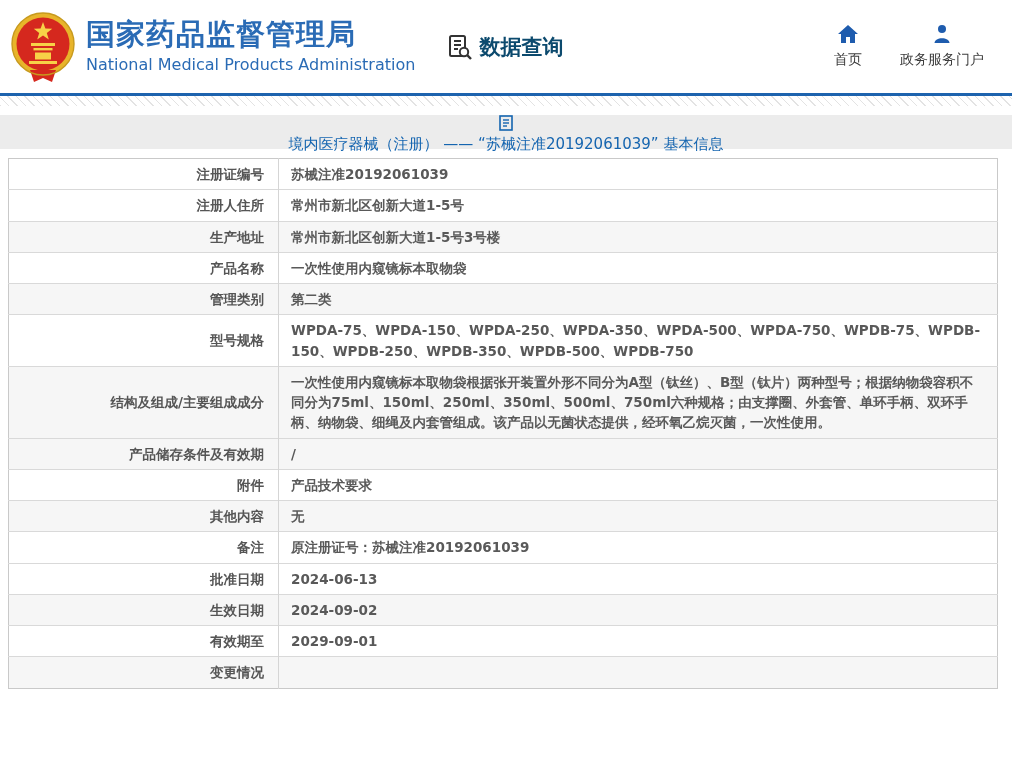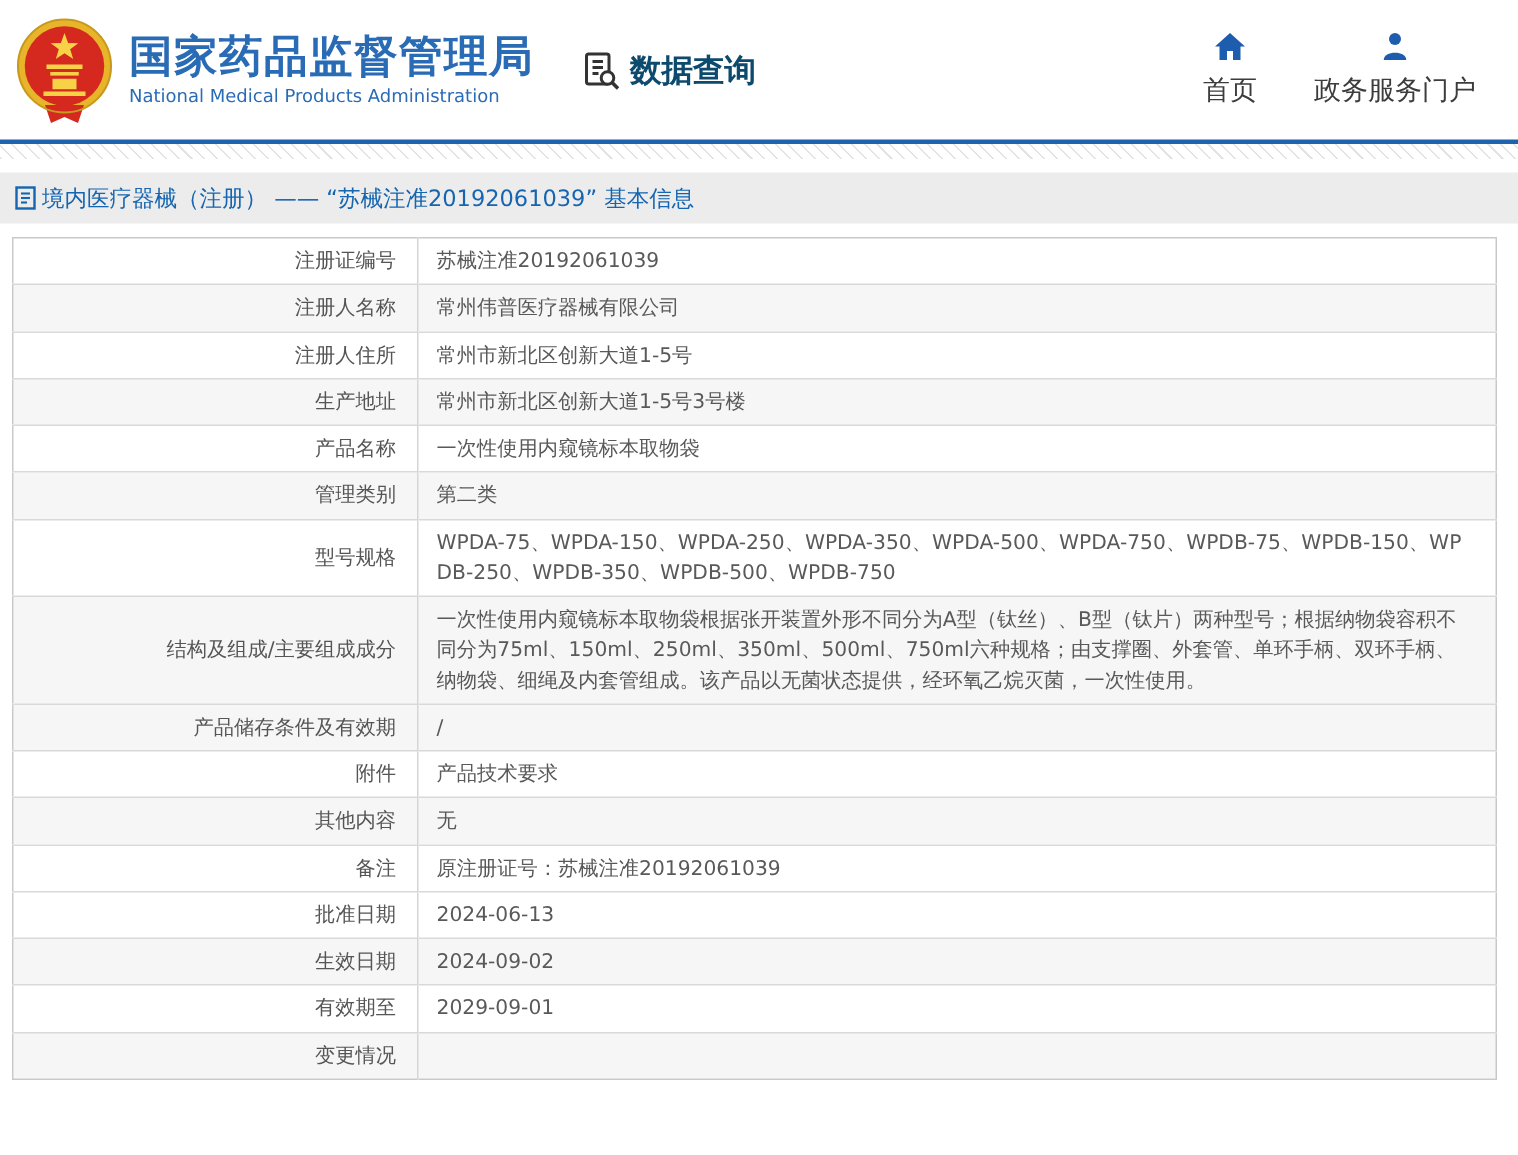--- a/index.html
+++ b/index.html
@@ -5,42 +5,42 @@
   * { margin: 0; padding: 0; box-sizing: border-box; }
   html, body { width: 1012px; background: #fff; font-family: "DejaVu Sans", "Liberation Sans", sans-serif; }
   body { height: 770px; overflow: hidden; color: #595959; }
 
   
   .header { height: 93px; display: flex; align-items: center; padding: 0 0 0 10px; background: #fff; }
   .logo-block { display: flex; align-items: center; gap: 10px; }
   .emblem { width: 66px; height: 70px; flex: 0 0 auto; }
   .agency-titles { display: flex; flex-direction: column; }
   .agency-title { font-size: 29px; font-weight: bold; color: #2a6bb5; letter-spacing: 1px; line-height: 1.1; }
-  .agency-subtitle { font-size: 12px; color: #2a6bb5; margin-top: 4px; }
+  .agency-subtitle { font-size: 16px; color: #2a6bb5; margin-top: 4px; }
   .section-tab { display: flex; align-items: center; gap: 6px; margin-left: 32px; font-size: 21px; font-weight: 600; color: #0c4a6e; cursor: pointer; }
   .header-nav { margin-left: auto; display: flex; gap: 38px; padding-right: 28px; }
-  .nav-item { display: flex; flex-direction: column; align-items: center; gap: 7px; font-size: 18px; color: #3c3c3c; cursor: pointer; justify-content: center; }
+  .nav-item { display: flex; flex-direction: column; align-items: center; gap: 7px; font-size: 14px; color: #3c3c3c; cursor: pointer; justify-content: center; }
   .nav-item svg { display: block; }
 
   
   .blue-divider { height: 3px; background: #1d63ae; }
   .stripe-band { height: 10px; background: repeating-linear-gradient(45deg, #e3e3e3 0 1px, transparent 1px 6px); }
 
   
-  .breadcrumb-bar { margin-top: 9px; height: 34px; background: #ececec; display: flex; align-items: center; gap: 4px; padding: 0 10px; }
+  .breadcrumb-bar { margin-top: 9px; height: 34px; background: #ececec; display: flex; align-items: center; gap: 4px; padding: 0 10px; flex-direction: column; }
   .breadcrumb-text { color: #1565b0; font-size: 15px; }
   .doc-icon { flex: 0 0 auto; display: block; }
 
   
   .info-table { width: 990px; margin: 9px 0 0 8px; border-collapse: collapse; font-size: 13.5px; color: #595959; }
   .info-table { border: 1px solid #c9c9c9; }
   .info-table tr { border-bottom: 1px solid #d9d9d9; background: #fff; }
   .info-table tr:last-child { border-bottom: none; }
   .info-table tr.alt { background: #f6f6f6; }
-  .info-table td { padding: 5px 14px; line-height: 1.5; vertical-align: middle; }
+  .info-table td { padding: 5px 14px; line-height: 1.5; vertical-align: middle; font-weight: bold; }
   td.label-cell { width: 270px; text-align: right; border-right: 1px solid #d5d5d5; color: #555; }
   td.value-cell { word-break: break-all; padding-left: 12px; }
 </style>
 </head>
 <body>
 
 <div class="header">
   <div class="logo-block">
     <svg class="emblem" viewBox="0 0 66 70">
       <circle cx="33" cy="32" r="31" fill="#e8b42a"></circle>
@@ -103,26 +103,20 @@
 
 <table class="info-table">
   <tbody>
   <tr>
     <td class="label-cell">
       <span>注册证编号</span>
     </td>
     <td class="value-cell">苏械注准20192061039</td>
   </tr>
 
-  <tr class="alt">
-    <td class="label-cell">
-      <span>注册人名称</span>
-    </td>
-    <td class="value-cell">常州伟普医疗器械有限公司</td>
-  </tr>
 
   <tr>
     <td class="label-cell">
       <span>注册人住所</span>
     </td>
     <td class="value-cell">常州市新北区创新大道1-5号</td>
   </tr>
 
   <tr class="alt">
     <td class="label-cell">

